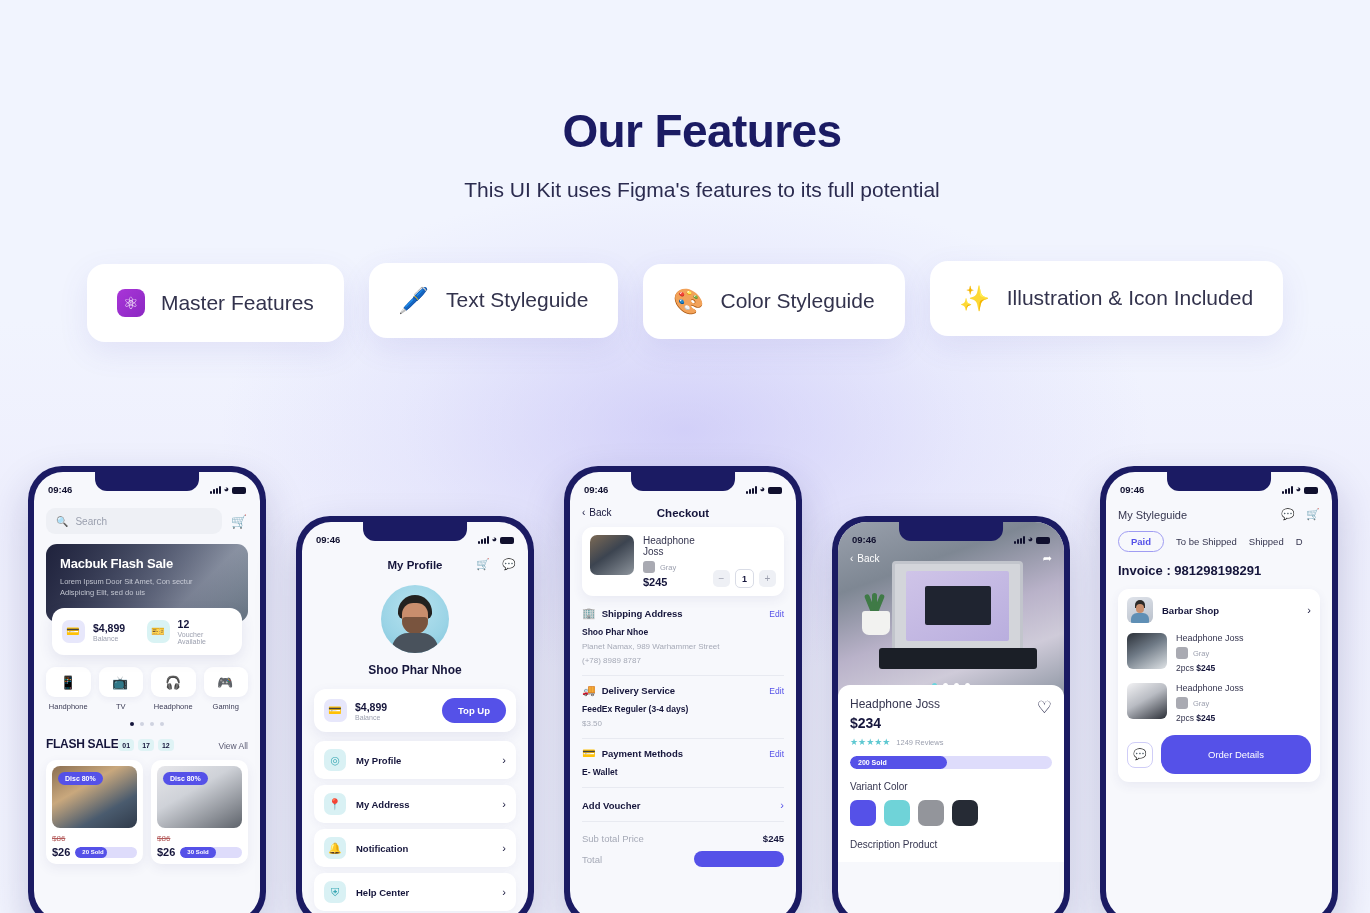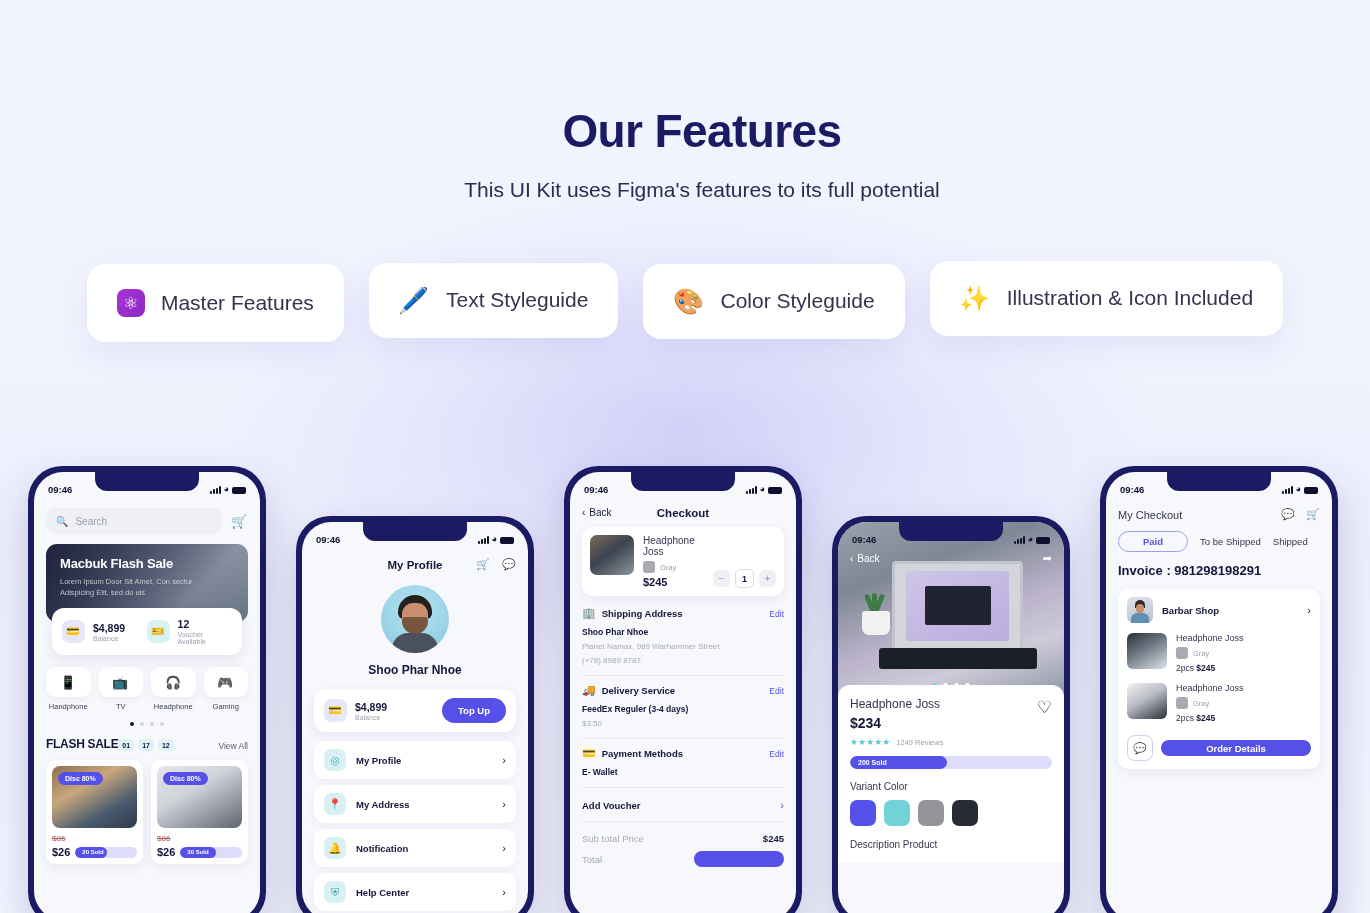--- a/index.html
+++ b/index.html
@@ -255,39 +255,39 @@
   .vrow { display:flex; gap:8px; margin-top:8px; }
   .vsw { width:26px; height:26px; border-radius:7px; }
   .dlabel { font-size:10px; color:#35354f; margin-top:13px; }
 
   
   .p5head { display:flex; align-items:center; padding-top:4px; }
   .p5title { flex:1; font-size:11px; color:#35354f; }
   .p5icons { display:flex; gap:11px; font-size:11px; color:#5551e8; }
   .tabs { display:flex; align-items:center; gap:12px; margin-top:10px; overflow:hidden; }
   .tab { font-size:9.5px; color:#35354f; white-space:nowrap; }
-  .tab.on { color:#5551e8; font-weight:700; border:1px solid #9f9cf2; border-radius:12px; padding:4px 24px; }
+  .tab.on { color:#5551e8; font-weight:700; border:1px solid #9f9cf2; border-radius:12px; padding:4px 12px; }
   .invoice { font-size:13px; font-weight:700; color:#15153b; margin-top:11px; }
   .shopcard { background:#fff; border-radius:11px; margin-top:11px; padding:8px 9px; box-shadow:0 4px 11px rgba(60,60,130,.07); }
   .shoprow { display:flex; align-items:center; gap:9px; }
   .shopav { width:26px; height:26px; border-radius:6px; background:linear-gradient(160deg,#dfe3ea,#b9c0cb); position:relative; overflow:hidden; flex:none; }
   .shopav .h { position:absolute; top:3px; left:8px; width:10px; height:8px; border-radius:5px 5px 0 0; background:#2c2a28; }
   .shopav .f { position:absolute; top:7px; left:9px; width:8px; height:9px; border-radius:4px; background:#c98e6d; }
   .shopav .b { position:absolute; bottom:0; left:4px; width:18px; height:10px; border-radius:6px 6px 0 0; background:#5f8fb5; }
   .shopname { flex:1; font-size:9.5px; font-weight:700; color:#15153b; }
   .itemrow { display:flex; gap:9px; margin-top:10px; }
   .itemimg { width:40px; height:36px; border-radius:6px; flex:none; }
   .itemimg.a { background:linear-gradient(150deg,#2b3038 0%,#6f7a86 45%,#dfe3e6 100%); }
   .itemimg.b { background:linear-gradient(150deg,#f2f2f4 0%,#b9bcc3 45%,#2a2e36 100%); }
   .itemname { font-size:9px; color:#35354f; }
   .itemqty { font-size:8.5px; color:#35354f; margin-top:4px; }
   .itemqty b { font-weight:700; color:#15153b; }
   .orderrow { display:flex; align-items:center; gap:8px; margin-top:12px; }
   .chatbtn { width:26px; height:26px; border-radius:8px; border:1px solid #cfcdf7; color:#5551e8; display:flex; align-items:center; justify-content:center; font-size:11px; background:#fff; }
-  .orderbtn { flex:1; height:16px; background:#5551e8; color:#fff; border-radius:14px; display:flex; align-items:center; justify-content:center; font-size:9.5px; font-weight:700;text-align:right; }
+  .orderbtn { flex:1; height:39px; background:#5551e8; color:#fff; border-radius:14px; display:flex; align-items:center; justify-content:center; font-size:9.5px; font-weight:400;text-align:right; }
 </style>
 </head>
 <body>
 
 <div class="stage">
 
   <div class="hero">
     <div class="hero-title">Our Features</div>
     <div class="hero-sub">This UI Kit uses Figma's features to its full potential</div>
   </div>
@@ -692,21 +692,21 @@
               <i></i>
               <i></i>
               <i></i>
             </span>
           <span class="wifi">◕</span>
           <span class="batt"></span>
         </span>
       </div>
       <div class="scr-body">
         <div class="p5head">
-          <span class="p5title">My Checkout</span>
+          <span class="p5title">My Styleguide</span>
           <span class="p5icons">
             <span>💬</span>
             <span>🛒</span>
           </span>
         </div>
 
         <div class="tabs">
           <span class="tab on">Paid</span>
           <span class="tab">To be Shipped</span>
           <span class="tab">Shipped</span>

